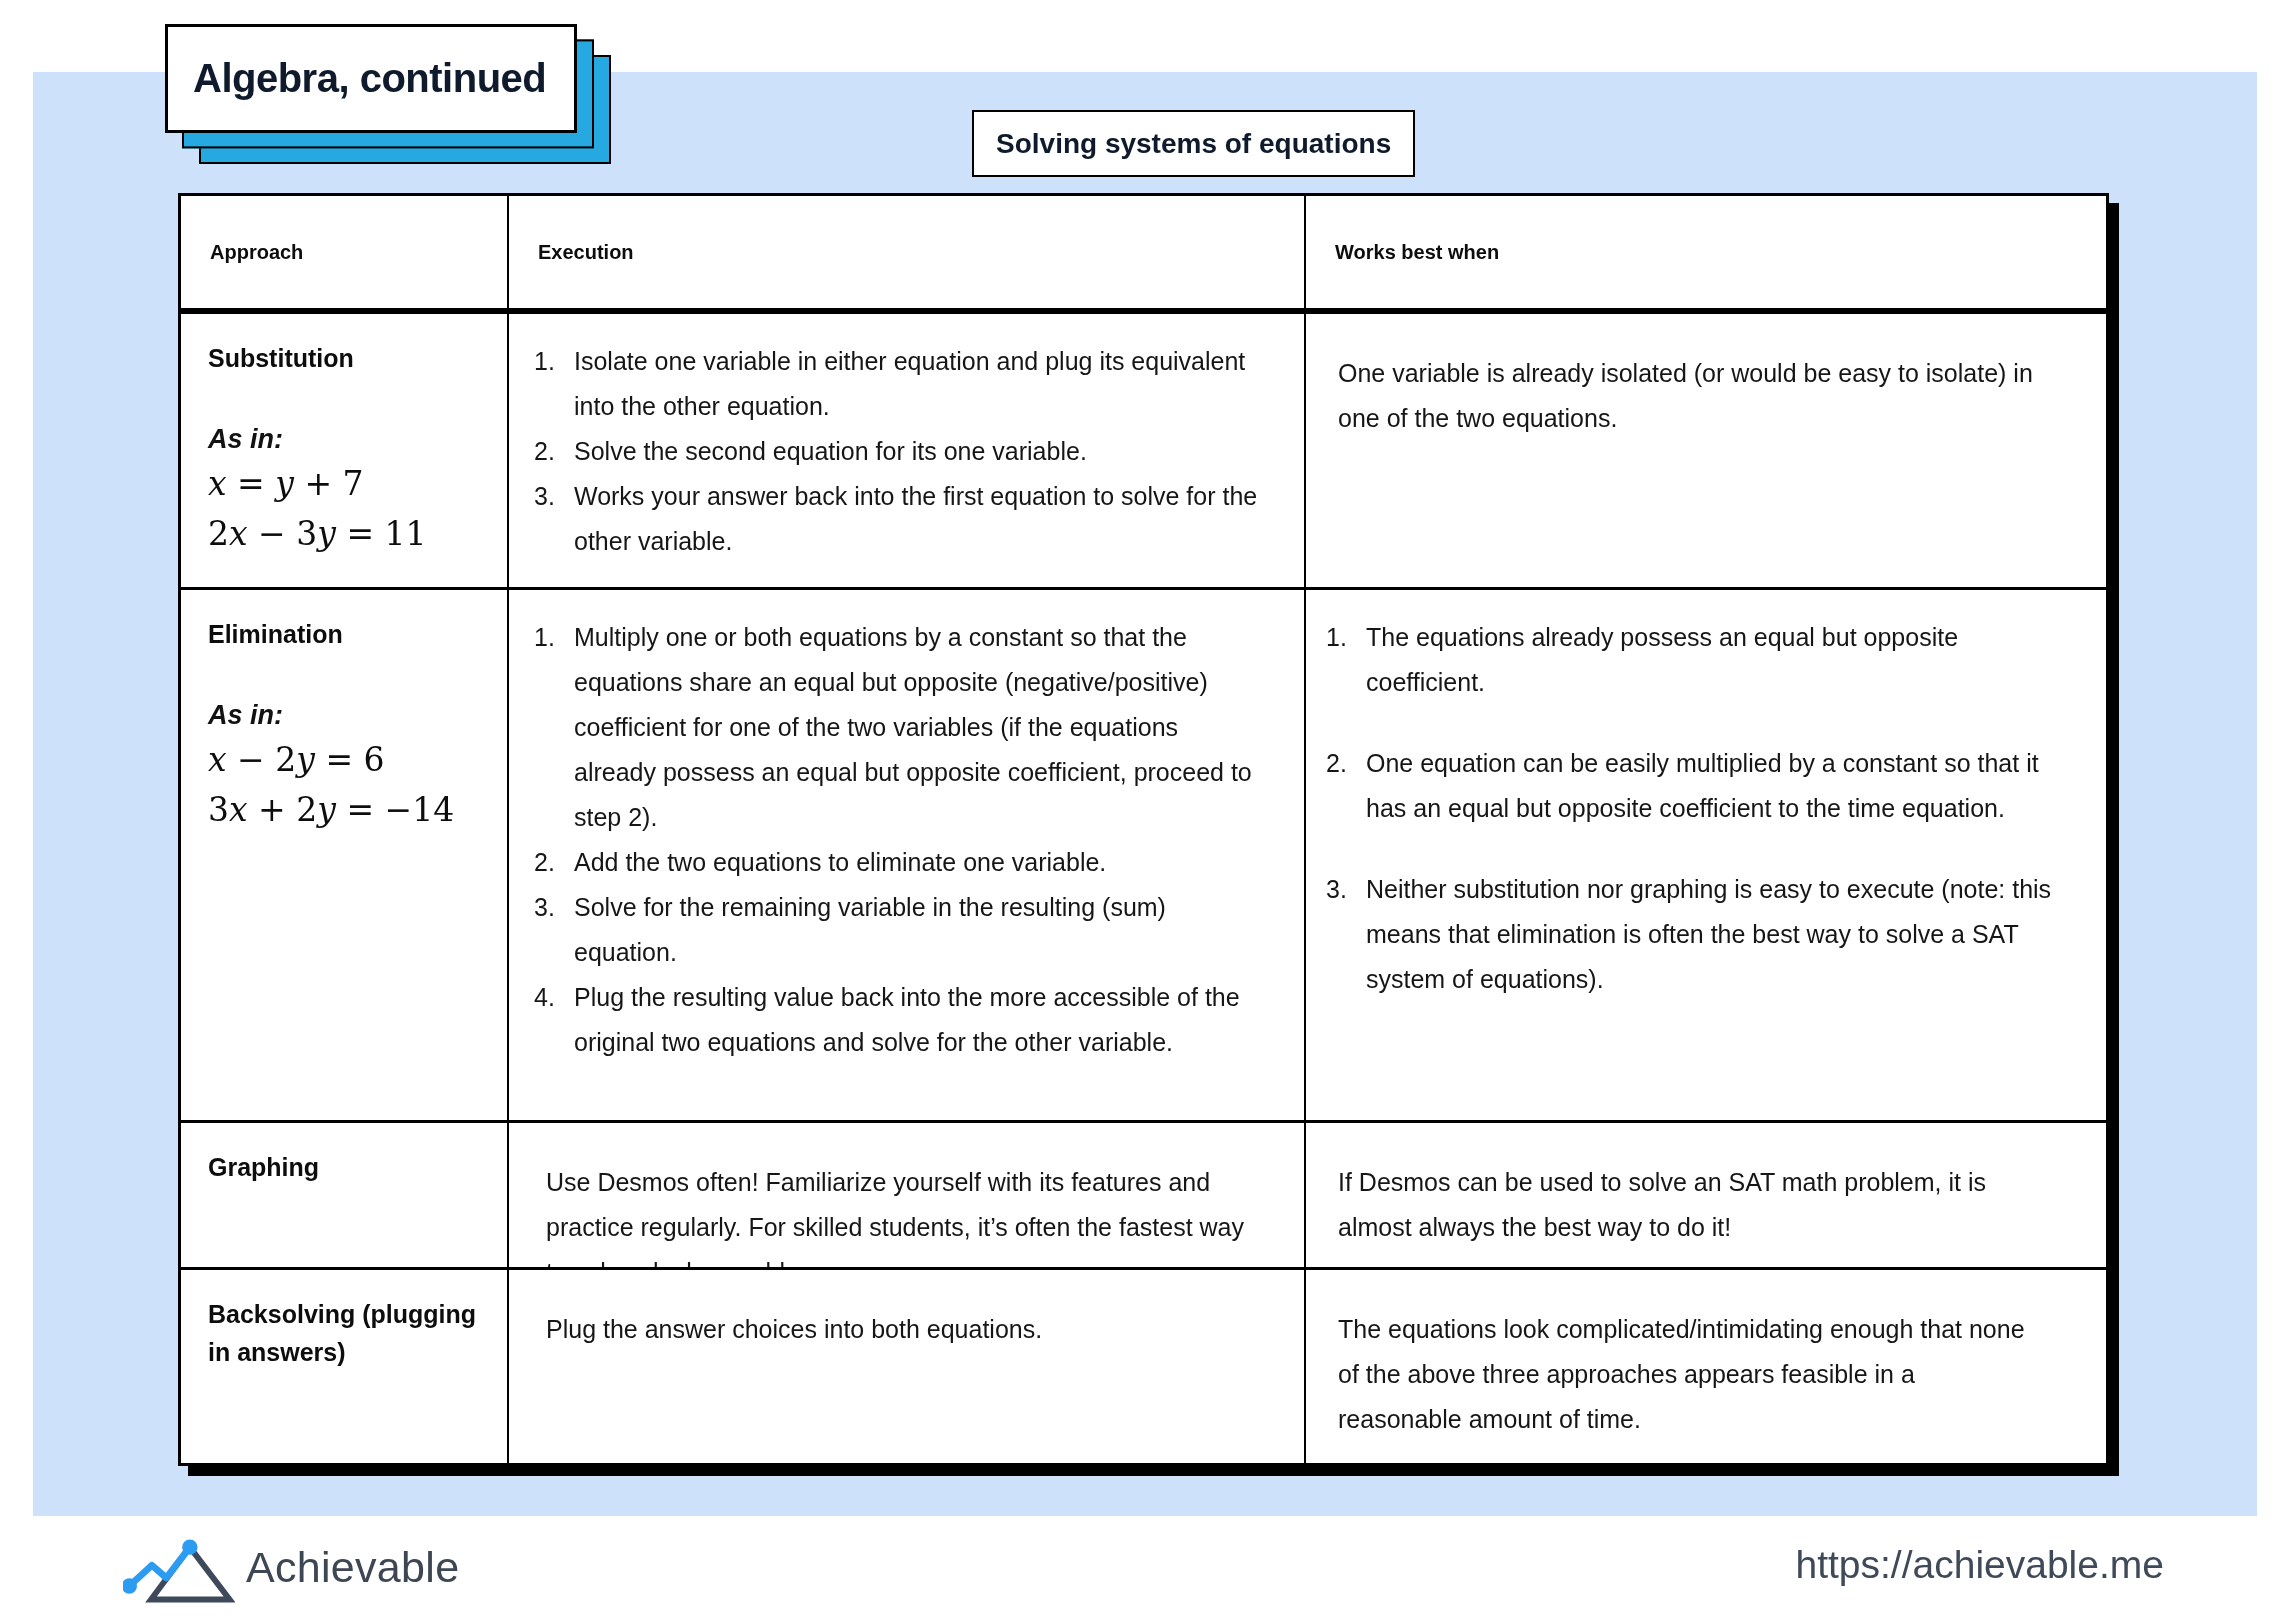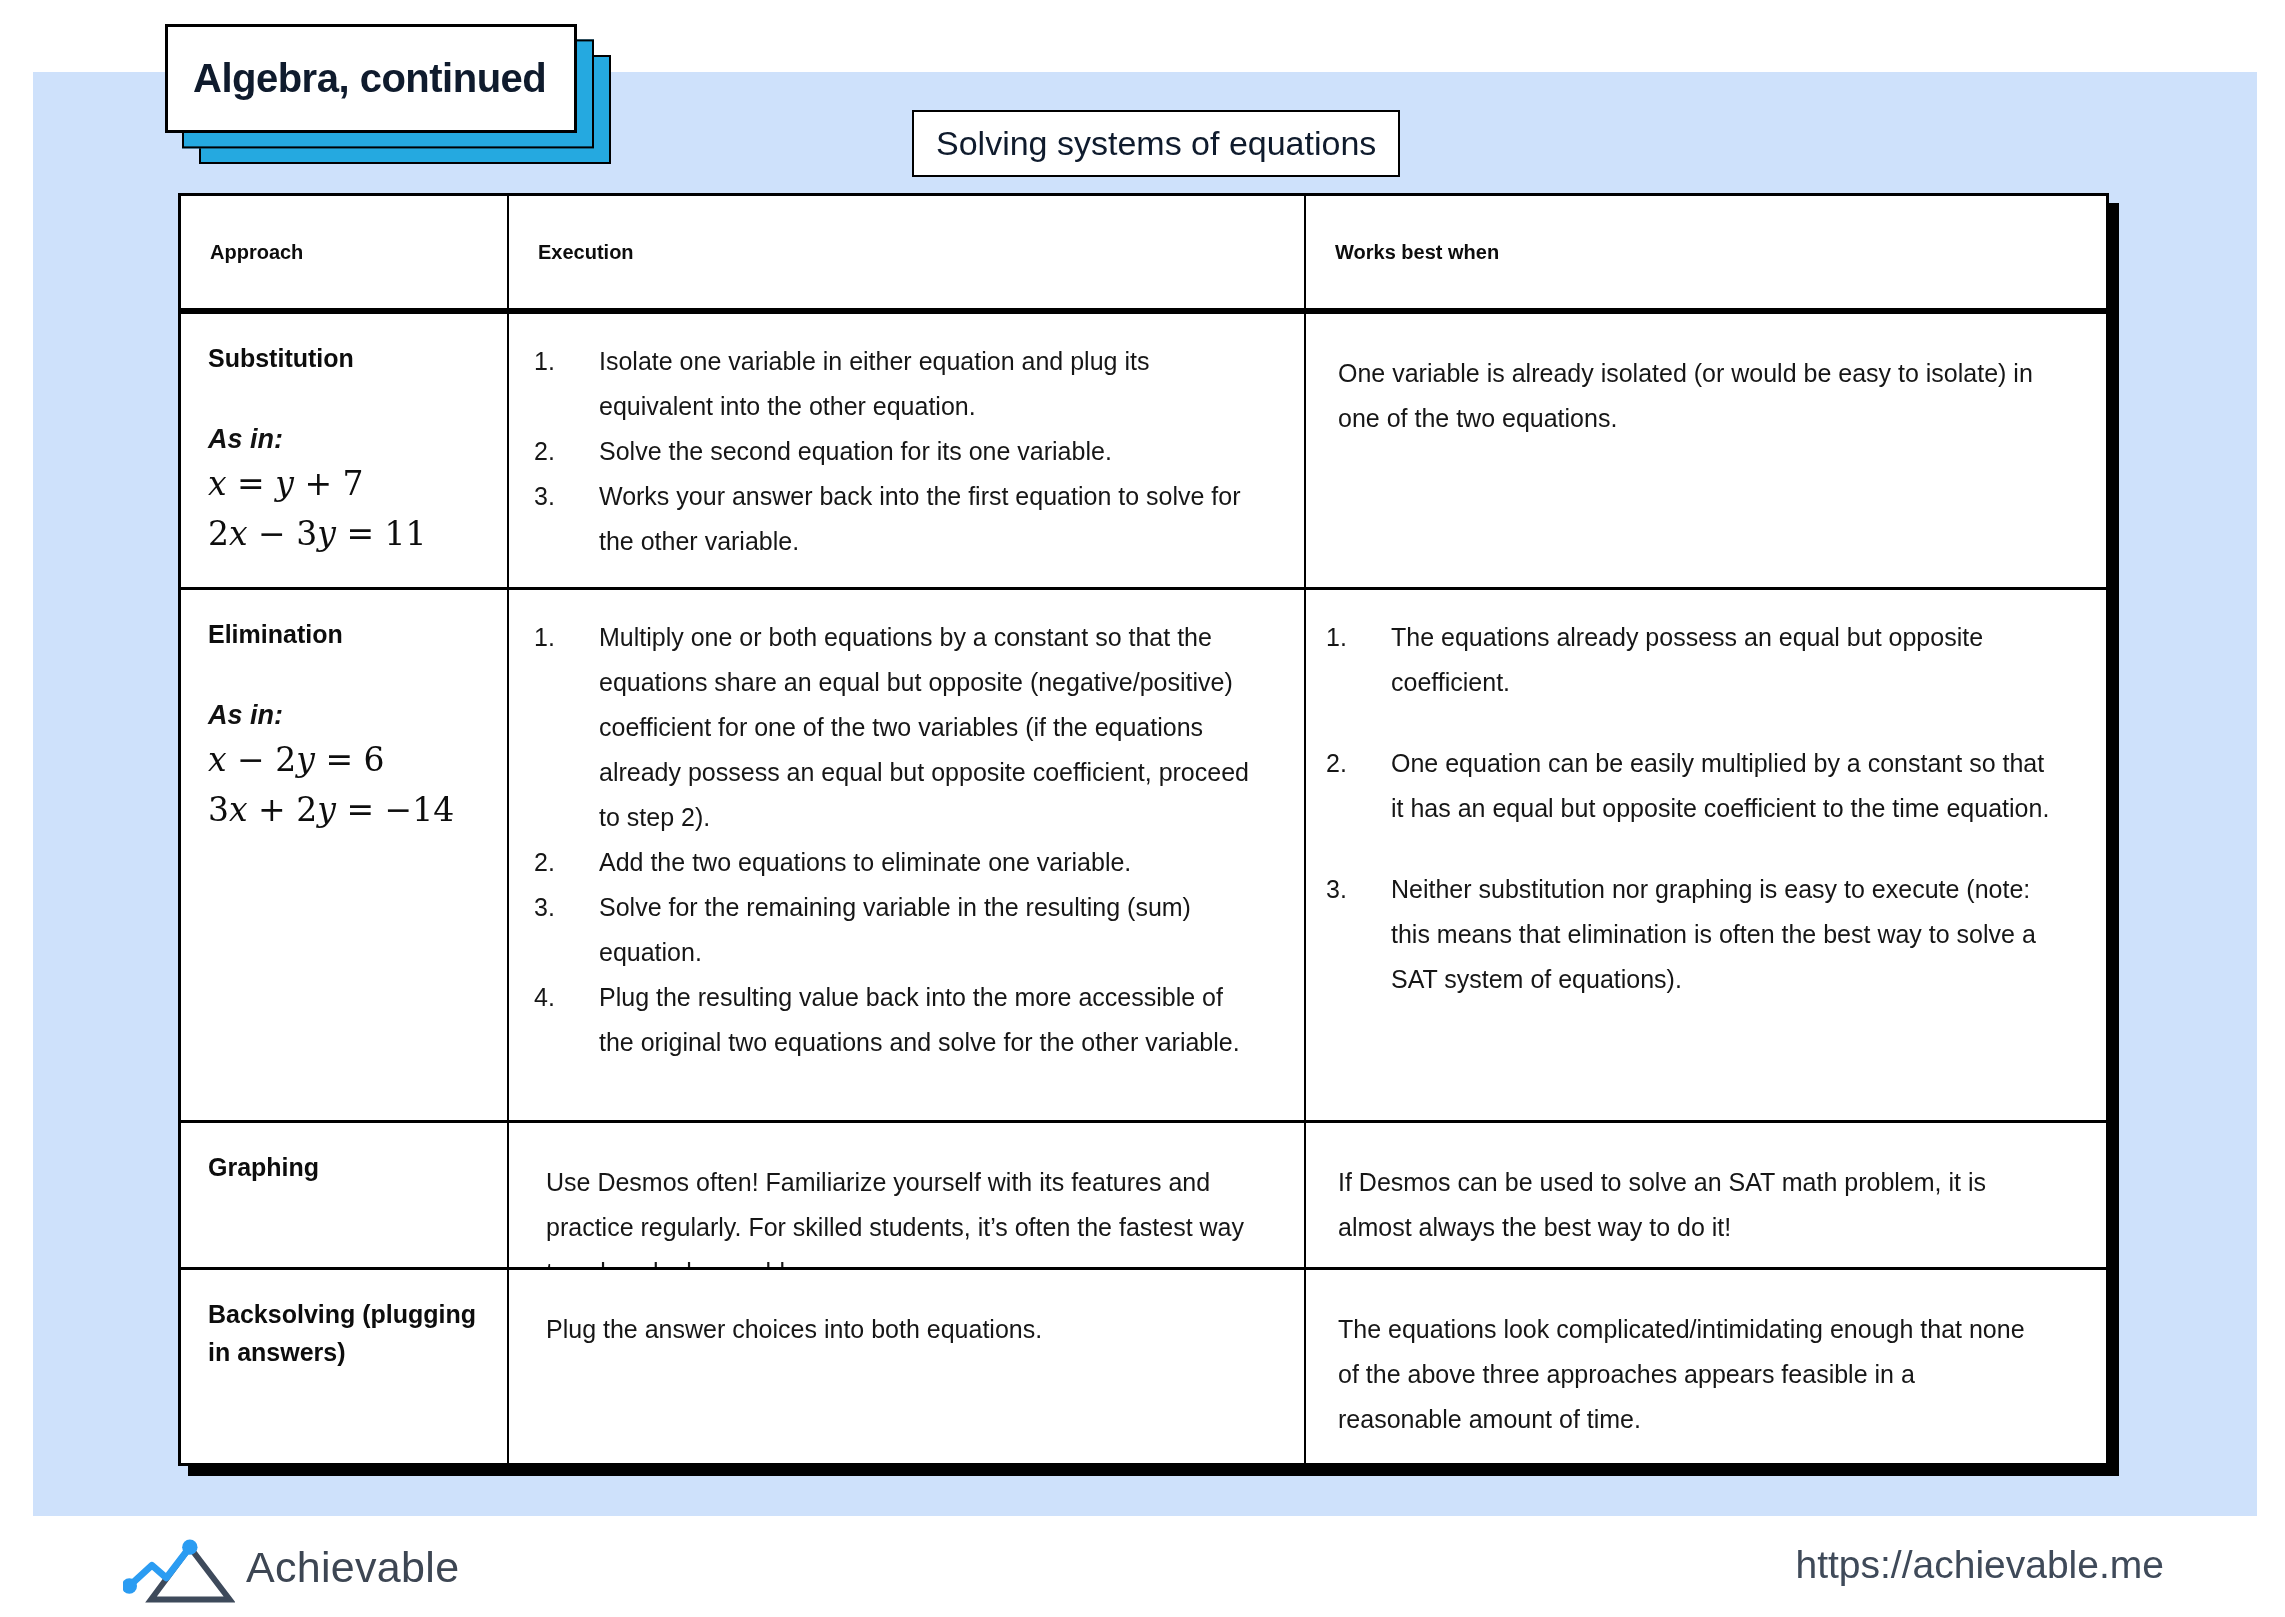--- a/index.html
+++ b/index.html
@@ -13,23 +13,23 @@
   .title-stack{position:absolute;left:165px;top:24.4px;width:412px;height:109px;z-index:5;}
   .title-layer{position:absolute;left:0;top:0;width:100%;height:100%;
                background:#25a9e0;border:2.7px solid #000;box-sizing:border-box;}
   .tl-2{transform:translate(34px,31px);}
   .tl-1{transform:translate(17px,15.4px);}
   .title-front{position:absolute;left:0;top:0;width:100%;height:100%;box-sizing:border-box;
                background:#fff;border:3.6px solid #000;display:flex;align-items:center;
                padding-left:25px;font-weight:700;font-size:40px;letter-spacing:-0.5px;color:#0f1b2d;}
 
   
-  .section-label{position:absolute;left:912px;top:110px;height:67px;box-sizing:border-box;
+  .section-label{position:absolute;left:972px;top:110px;height:67px;box-sizing:border-box;
                  background:#fff;border:2.7px solid #000;display:flex;align-items:center;
-                 padding:0 22px;font-weight:400;font-size:34px;color:#0f1b2d;z-index:4;}
+                 padding:0 22px;font-weight:700;font-size:28px;color:#0f1b2d;z-index:4;}
 
   
   .table{position:absolute;left:178px;top:193px;width:1931px;height:1273px;box-sizing:border-box;
          background:#fff;border:3.6px solid #000;box-shadow:10px 10px 0 0 #000;
          display:grid;grid-template-columns:328px 797px 1fr;
          grid-template-rows:118px 276px 533px 147px 1fr;z-index:3;}
   .th{box-sizing:border-box;border-right:2.7px solid #000;border-bottom:6.3px solid #000;
       display:flex;align-items:center;padding-left:29px;
       font-weight:700;font-size:20px;color:#0d0d0d;}
   .th.lastcol{border-right:none;}
@@ -43,21 +43,21 @@
   .as-in{margin-top:42px;font-style:italic;font-weight:700;font-size:27px;line-height:40px;color:#121212;}
   .eq{font-family:"DejaVu Serif",serif;font-size:33px;line-height:50px;color:#0d0d0d;white-space:nowrap;}
   .eq em{font-style:italic;}
 
   .col-exec{padding:25px 41px 14.5px 25px;}
   .col-works{padding:25px 54px 14.5px 20px;}
   .li{display:flex;align-items:flex-start;}
   .col-works .li{margin-bottom:36px;}
   .col-works .li:last-child{margin-bottom:0;}
   .num{flex:none;width:40px;}
-  .txt{flex:1;margin-left:25px;}
+  .txt{flex:1;}
   .para{margin:12px;}
 
   
   .brand{position:absolute;left:123px;top:1529px;display:flex;align-items:center;gap:11px;z-index:2;}
   .brand-name{font-size:43px;font-weight:500;color:#3d4653;letter-spacing:0.3px;}
   .site-url{position:absolute;right:121px;top:1543px;font-size:39px;font-weight:400;color:#3f4a59;z-index:2;}
 </style>
 </head>
 <body>
 

